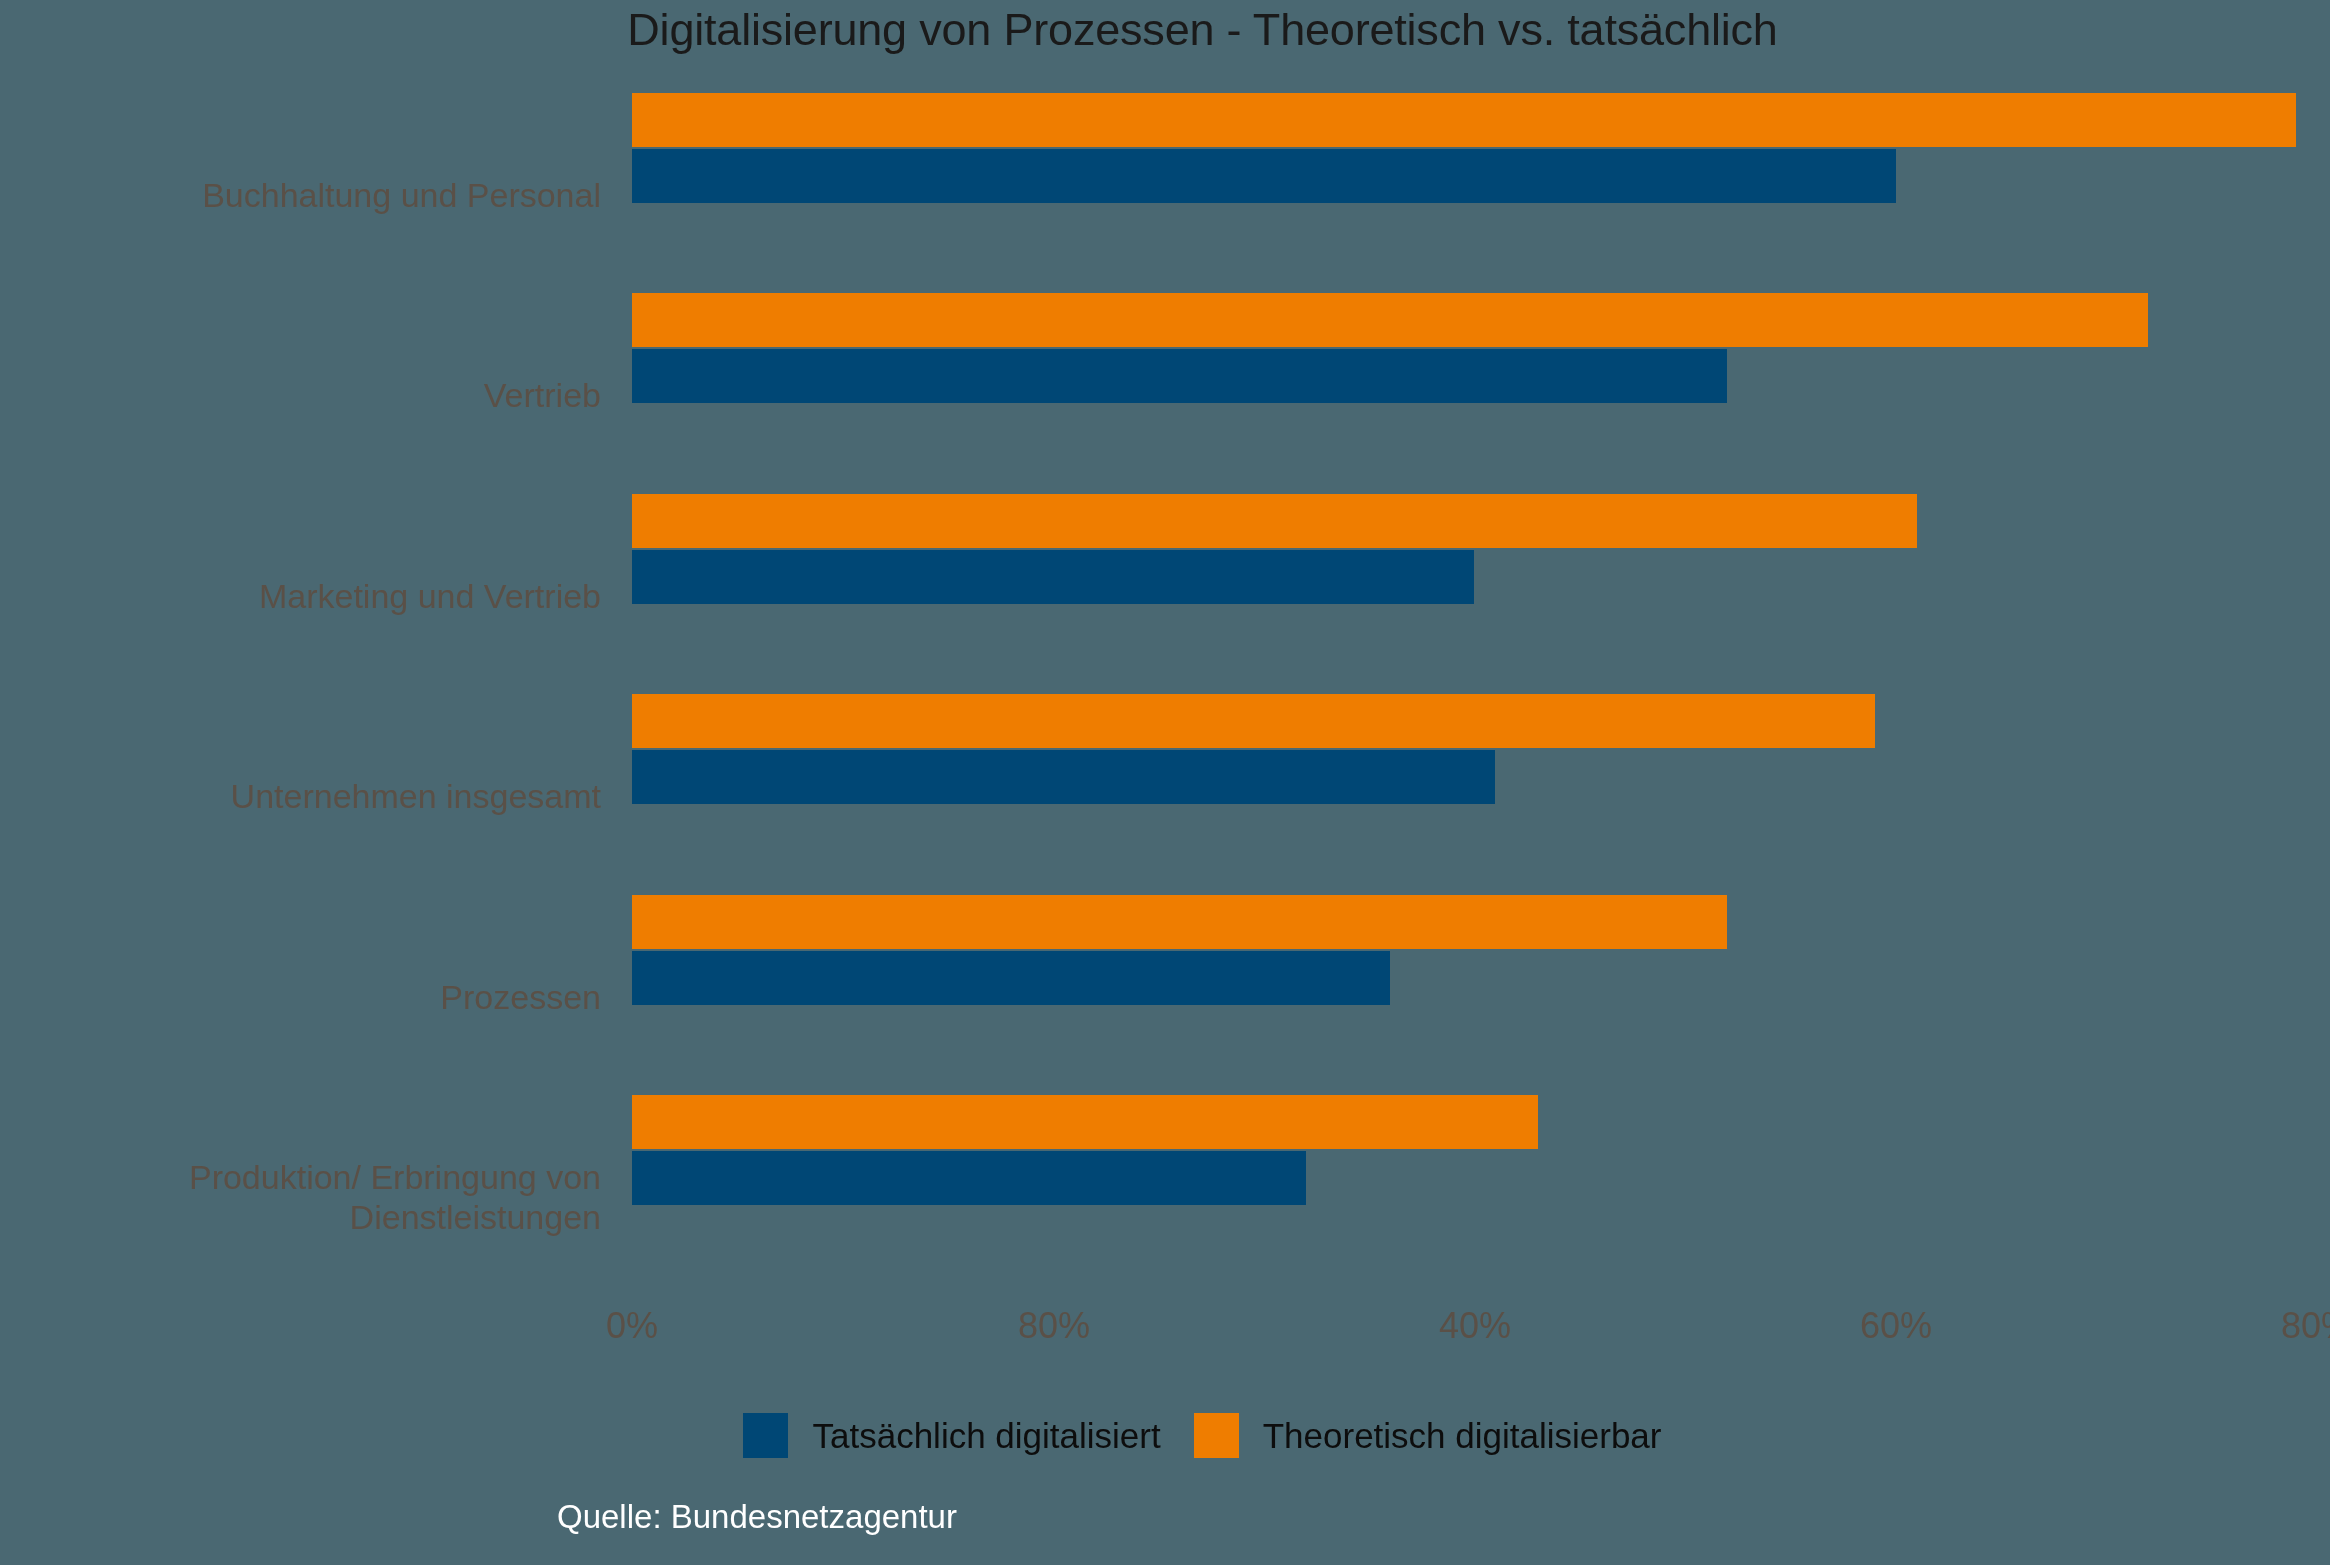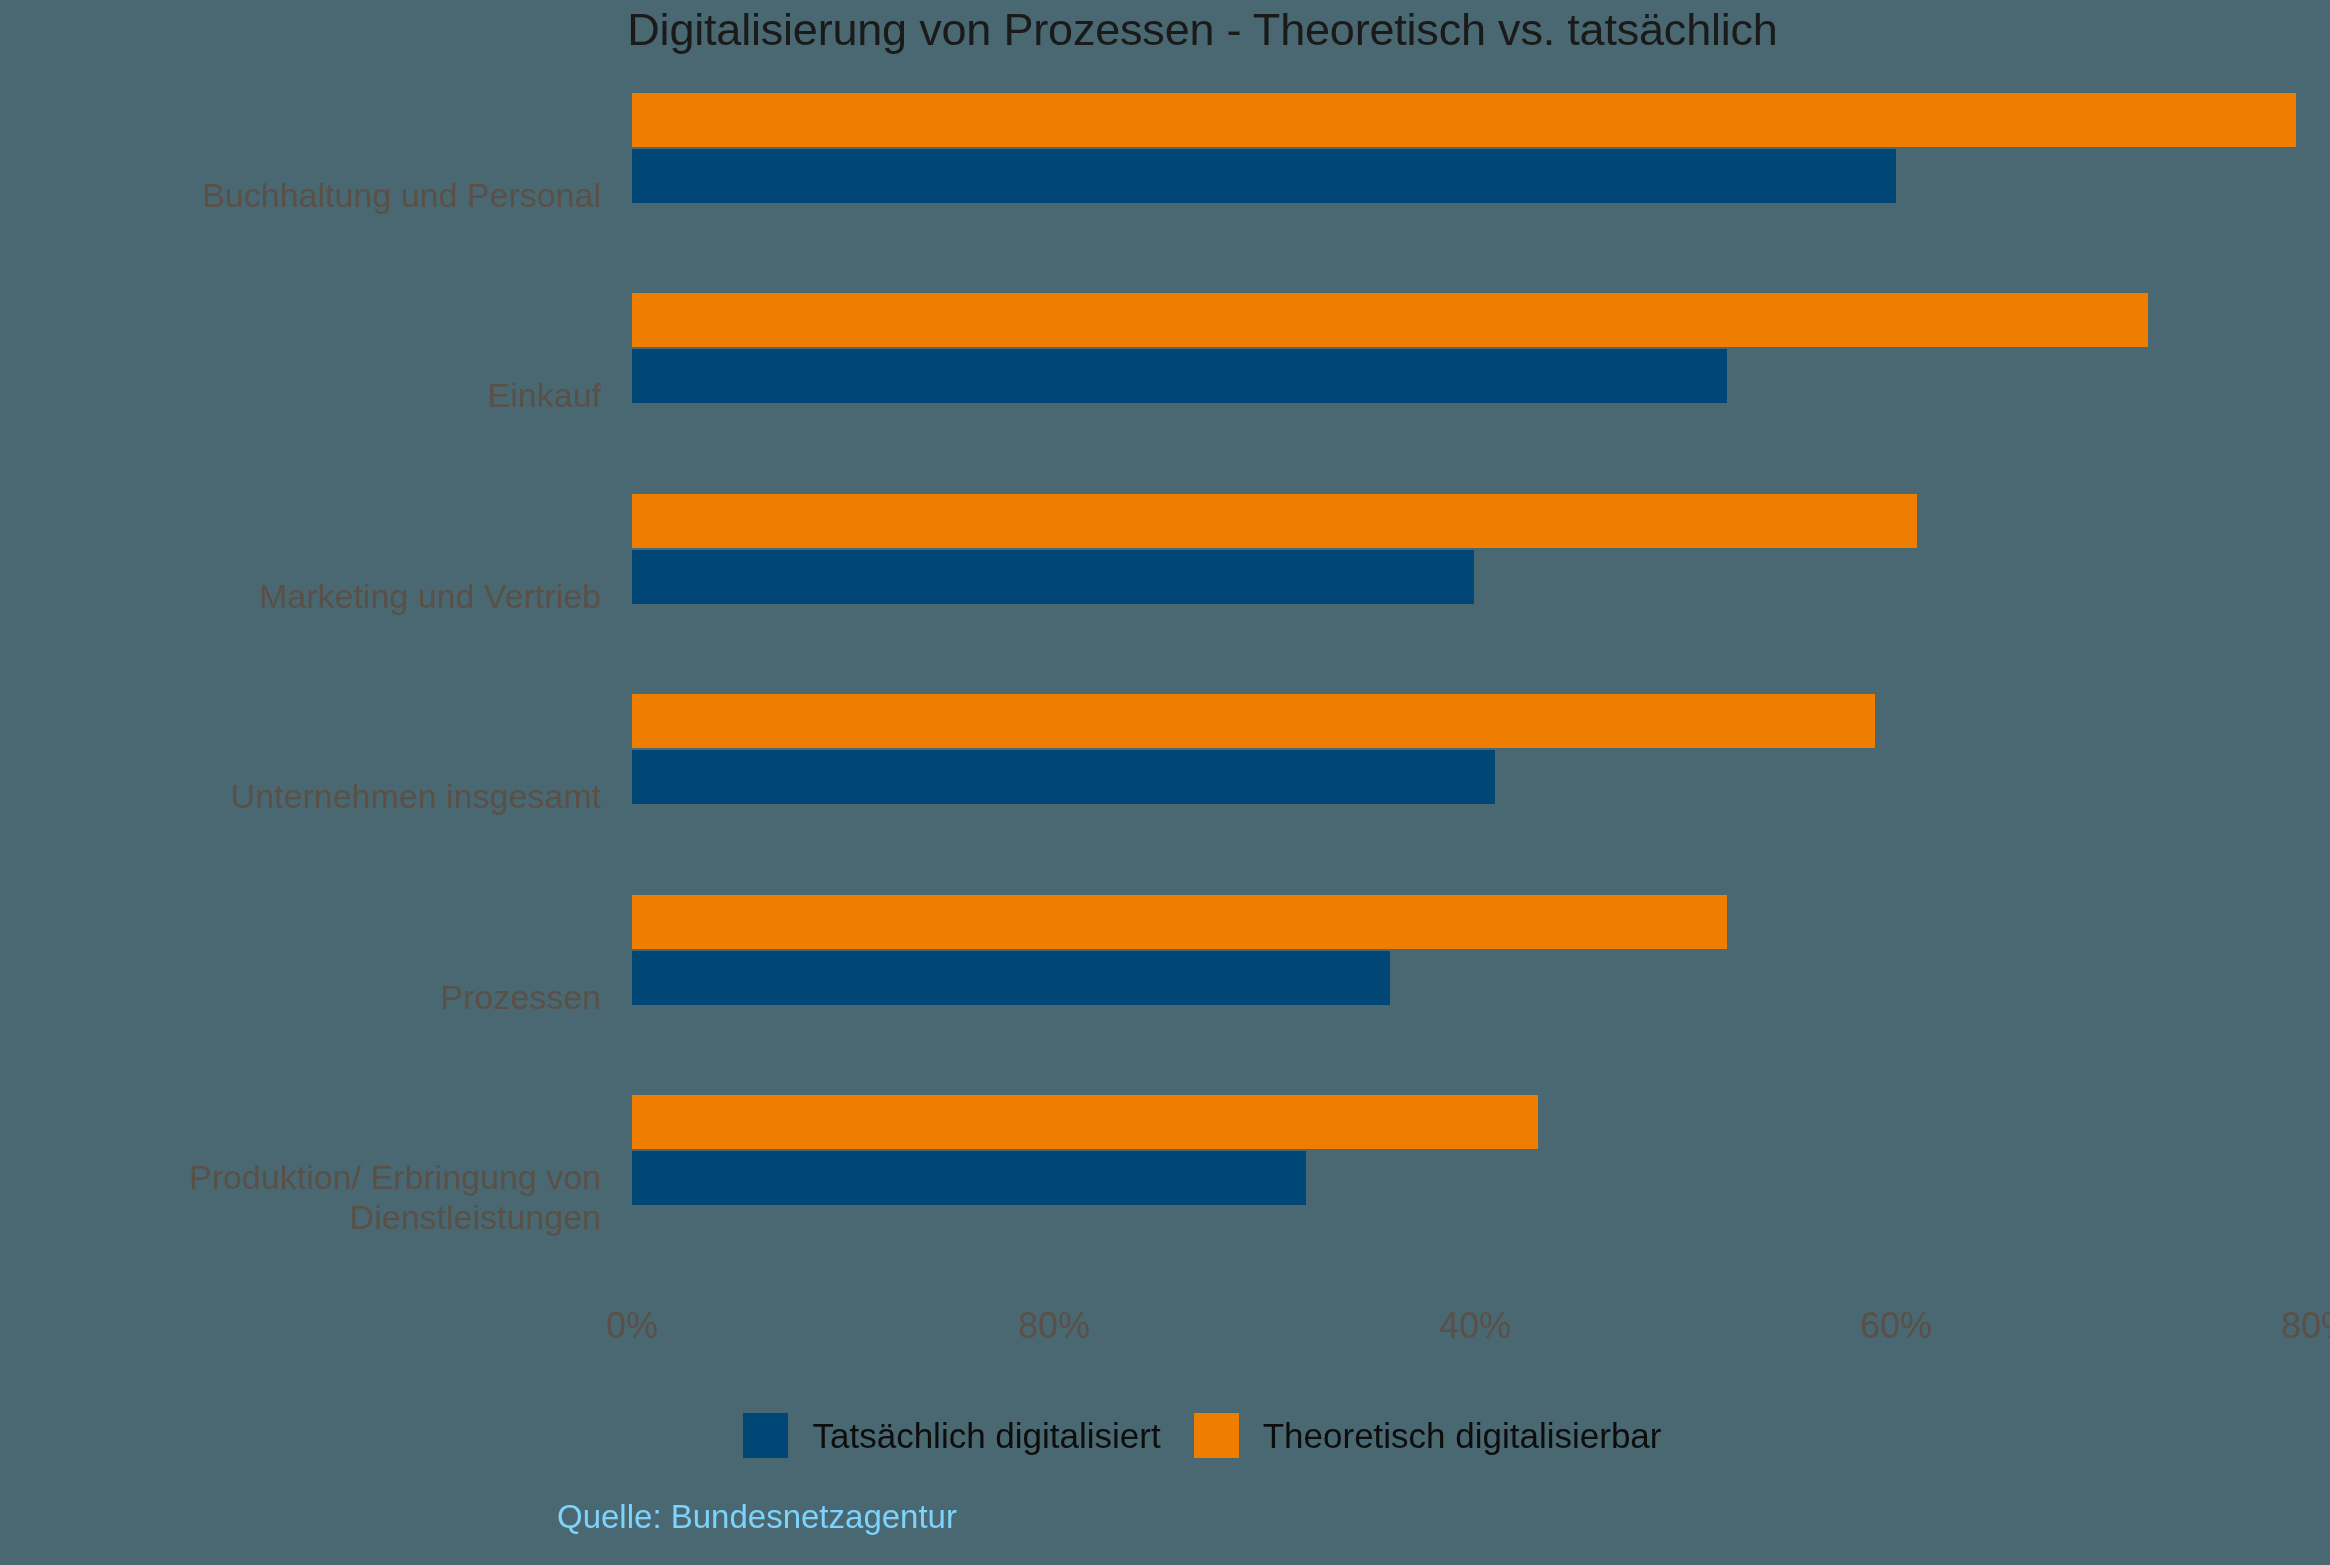--- a/index.html
+++ b/index.html
@@ -116,34 +116,34 @@
     white-space: nowrap;
     line-height: 45px;
   }
 
   
   #source-note {
     position: absolute;
     left: 557px;
     top: 1498px;
     font-size: 33px;
-    color: #7dd3fc;
+    color: #ffffff;
     white-space: nowrap;
   }
 </style>
 </head>
 <body>
 
 <div id="chart-root">
 
   <div id="chart-title">Digitalisierung von Prozessen - Theoretisch vs. tatsächlich</div>
 
   <div id="y-axis-labels">
       <div class="cat-label" style="top: 35px;">Buchhaltung und Personal</div>
-      <div class="cat-label" style="top: 235px;">Einkauf</div>
+      <div class="cat-label" style="top: 235px;">Vertrieb</div>
       <div class="cat-label" style="top: 436px;">Marketing und Vertrieb</div>
       <div class="cat-label" style="top: 636px;">Unternehmen insgesamt</div>
       <div class="cat-label" style="top: 837px;">Prozessen</div>
       <div class="cat-label" style="top: 1017px;">Produktion/ Erbringung von
 Dienstleistungen</div>
     </div>
 
   <div id="plot-area">
       <div class="cat-group" style="top: 0px; height: 112px;">
         <div class="bar theoretisch" title="79%" style="width: 1664px; background: rgb(239, 125, 0);"></div>

